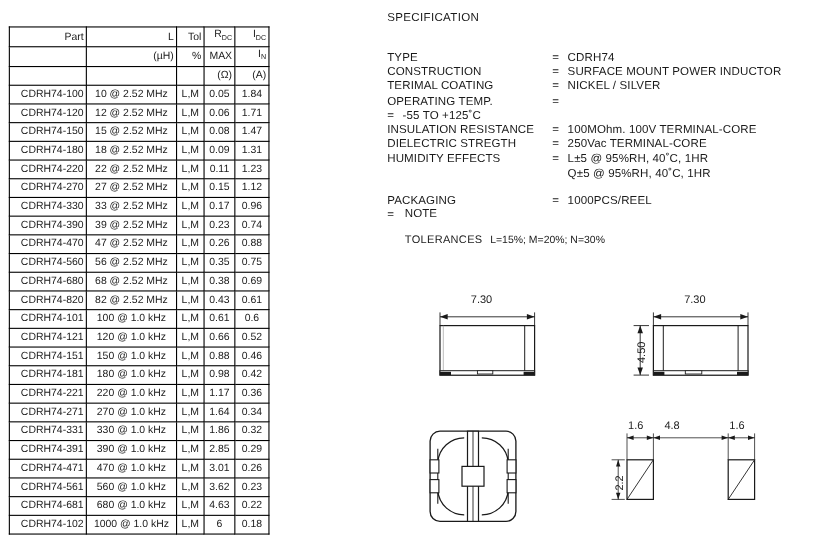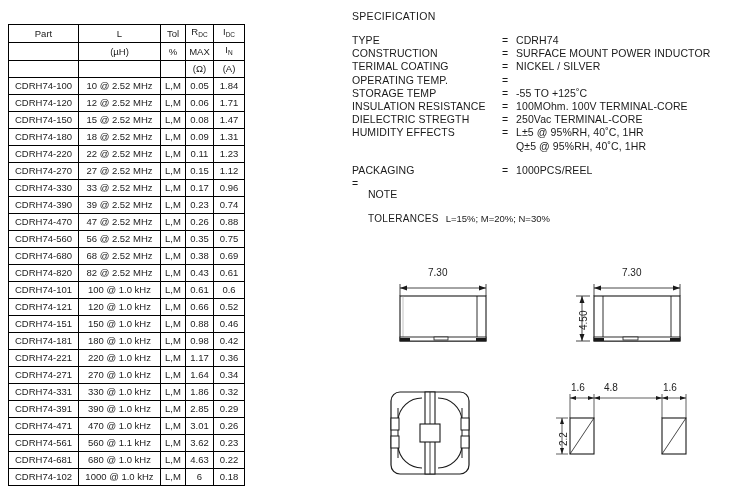--- a/index.html
+++ b/index.html
@@ -42,36 +42,36 @@
   .col-tol   { width: 25px; }
   .col-rdc   { width: 28px; }
   .col-idc   { width: 31px; }
 
   .hdr td { font-size: 9.5px; }
   .hdr-top td { border-bottom: none; }
   .hdr-mid td { border-top: none; border-bottom: none; }
   .hdr-bot td { border-top: none; }
 
   .c-center { text-align: center; }
-  .c-left   { text-align: center; }
+  .c-left   { text-align: right; }
 
   .sub { font-size: 6.5px; vertical-align: -2px; letter-spacing: 0; }
 
   
   #specification {
     position: absolute;
     left: 352px;
     top: 10px;
     width: 385px;
     font-size: 10.5px;
     letter-spacing: 0.1px;
   }
   #spec-title {
     font-size: 10.5px;
-    margin-bottom: 12px;
+    margin-bottom: 24px;
     letter-spacing: 0.3px;
   }
   .spec-row {
     display: flex;
     line-height: 13.2px;
     height: 13.2px;
   }
   .spec-label { width: 150px; flex: none; }
   .spec-eq    { width: 14px; flex: none; }
   .spec-value { flex: 1; }
@@ -285,21 +285,21 @@
         </tr>
         <tr>
           <td class="c-left">CDRH74-471</td>
           <td class="c-center">470 @ 1.0 kHz</td>
           <td class="c-center">L,M</td>
           <td class="c-center">3.01</td>
           <td class="c-center">0.26</td>
         </tr>
         <tr>
           <td class="c-left">CDRH74-561</td>
-          <td class="c-center">560 @ 1.1 kHz</td>
+          <td class="c-center">560 @ 1.0 kHz</td>
           <td class="c-center">L,M</td>
           <td class="c-center">3.62</td>
           <td class="c-center">0.23</td>
         </tr>
         <tr>
           <td class="c-left">CDRH74-681</td>
           <td class="c-center">680 @ 1.0 kHz</td>
           <td class="c-center">L,M</td>
           <td class="c-center">4.63</td>
           <td class="c-center">0.22</td>
@@ -331,21 +331,20 @@
       <div class="spec-row">
         <div class="spec-label">TERIMAL COATING</div>
         <div class="spec-eq">=</div>
         <div class="spec-value">NICKEL / SILVER</div>
       </div>
       <div class="spec-row">
         <div class="spec-label">OPERATING TEMP.</div>
         <div class="spec-eq">=</div>
       </div>
       <div class="spec-row">
-        <div class="spec-label">STORAGE TEMP</div>
         <div class="spec-eq">=</div>
         <div class="spec-value">-55 TO +125˚C</div>
       </div>
       <div class="spec-row">
         <div class="spec-label">INSULATION RESISTANCE</div>
         <div class="spec-eq">=</div>
         <div class="spec-value">100MOhm. 100V  TERMINAL-CORE</div>
       </div>
       <div class="spec-row">
         <div class="spec-label">DIELECTRIC STREGTH</div>

